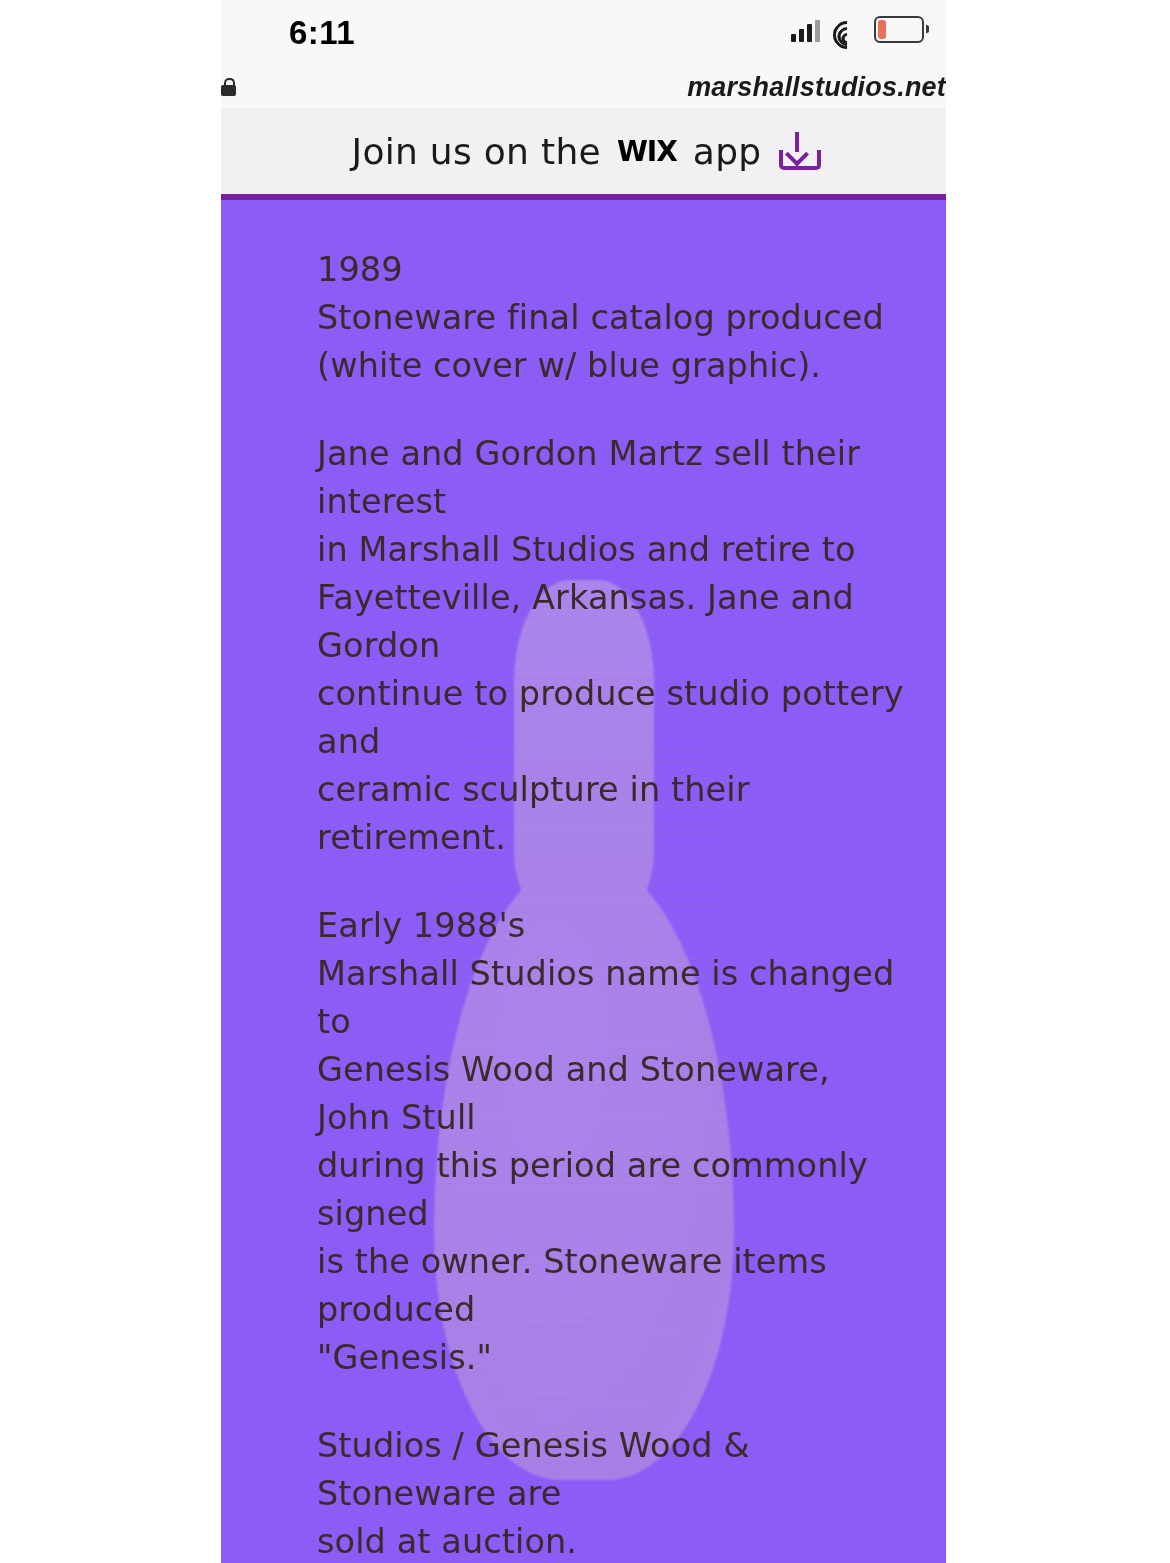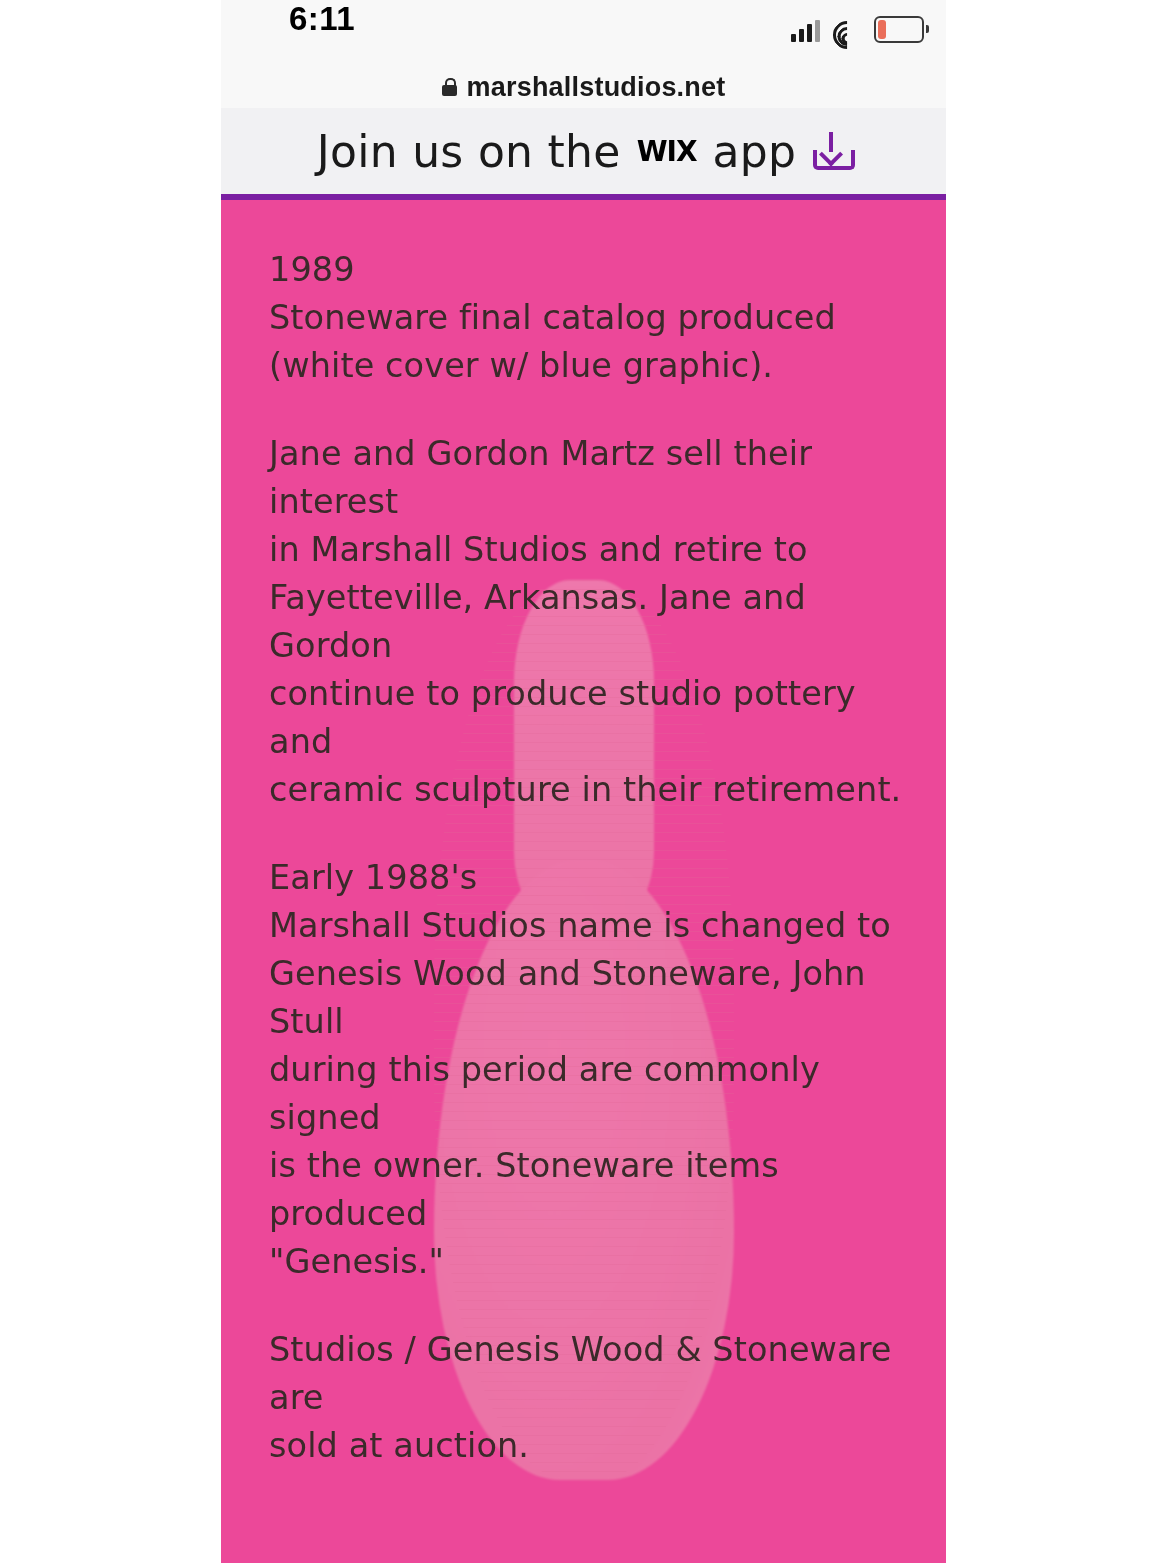--- a/index.html
+++ b/index.html
@@ -31,21 +31,21 @@
   }
   
   .statusbar {
     position: relative;
     height: 66px;
     background: #f8f8f8;
   }
   .status-time {
     position: absolute;
     left: 68px;
-    top: 0;
+    top: 14px;
     font-size: 33px;
     font-weight: bold;
     color: #000;
     letter-spacing: 0.5px;
     font-family: "Liberation Sans", sans-serif;
   }
   .status-icons {
     position: absolute;
     right: 22px;
     top: 16px;
@@ -113,22 +113,23 @@
     background: #e8563f;
     border-radius: 3px;
     display: block;
   }
   
   .urlbar {
     height: 42px;
     background: #f8f8f8;
     display: flex;
     align-items: center;
-    justify-content: center;
+    justify-content: space-between;
     gap: 10px;
+    font-style: italic;
   }
   .lock-icon {
     width: 15px;
     height: 19px;
     position: relative;
     display: inline-block;
   }
   .lock-icon::before {
     content: "";
     position: absolute;
@@ -161,21 +162,21 @@
   .wix-banner {
     height: 86px;
     background: #f1f1f3;
     display: flex;
     align-items: center;
     justify-content: center;
     gap: 16px;
     border-bottom: 6px solid #7b1fa2;
   }
   .wix-text {
-    font-size: 44px;
+    font-size: 36px;
     color: #1a1a1a;
     font-family: "DejaVu Sans", sans-serif;
     letter-spacing: 0.3px;
   }
   .wix-logo {
     font-size: 28px;
     font-weight: bold;
     font-family: "DejaVu Sans", sans-serif;
     letter-spacing: -1px;
   }
@@ -211,22 +212,23 @@
     width: 34px;
     height: 16px;
     border: 4px solid #7b1fa2;
     border-top: none;
     border-radius: 0 0 5px 5px;
   }
   
   .content {
     position: relative;
     height: calc(1563px - 66px - 42px - 92px);
-    background: #ec4899;
+    background: #8b5cf6;
     overflow: hidden;
+    padding-left: 48px;
   }
   .bg-vase {
     position: absolute;
     left: 50%;
     top: 60px;
     transform: translateX(-50%);
     width: 420px;
     height: 1300px;
     opacity: 0.30;
     pointer-events: none;

